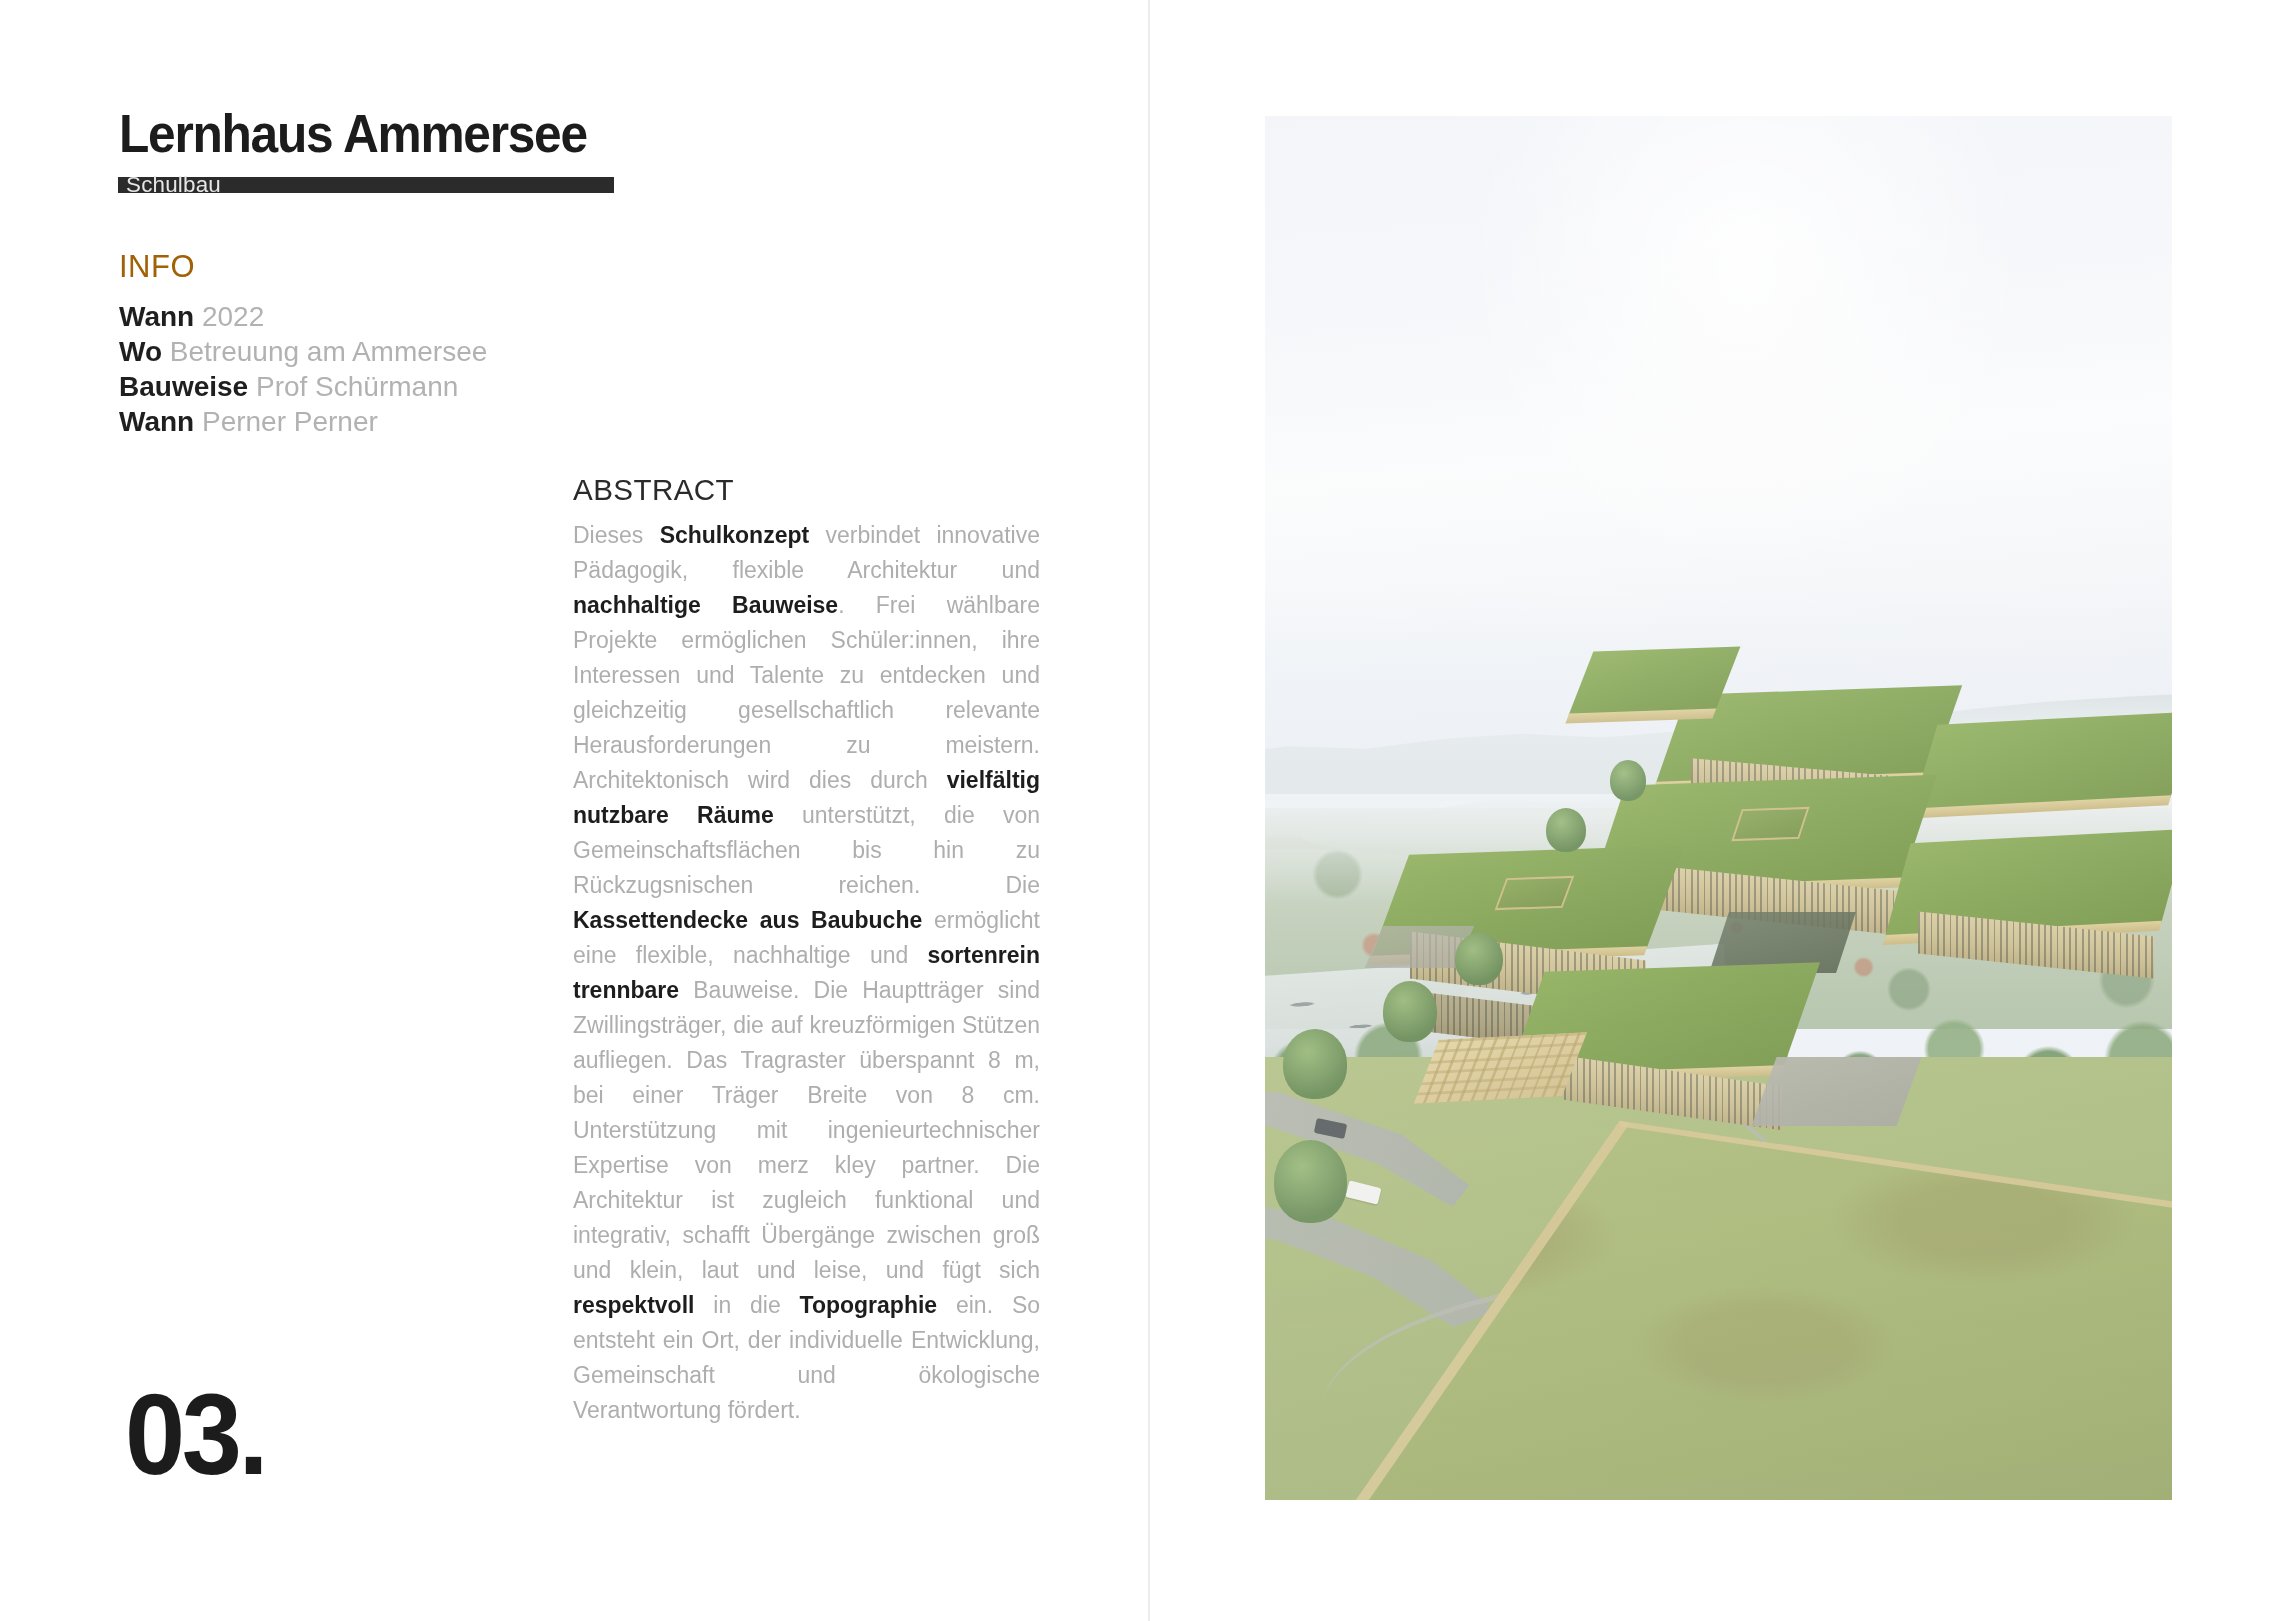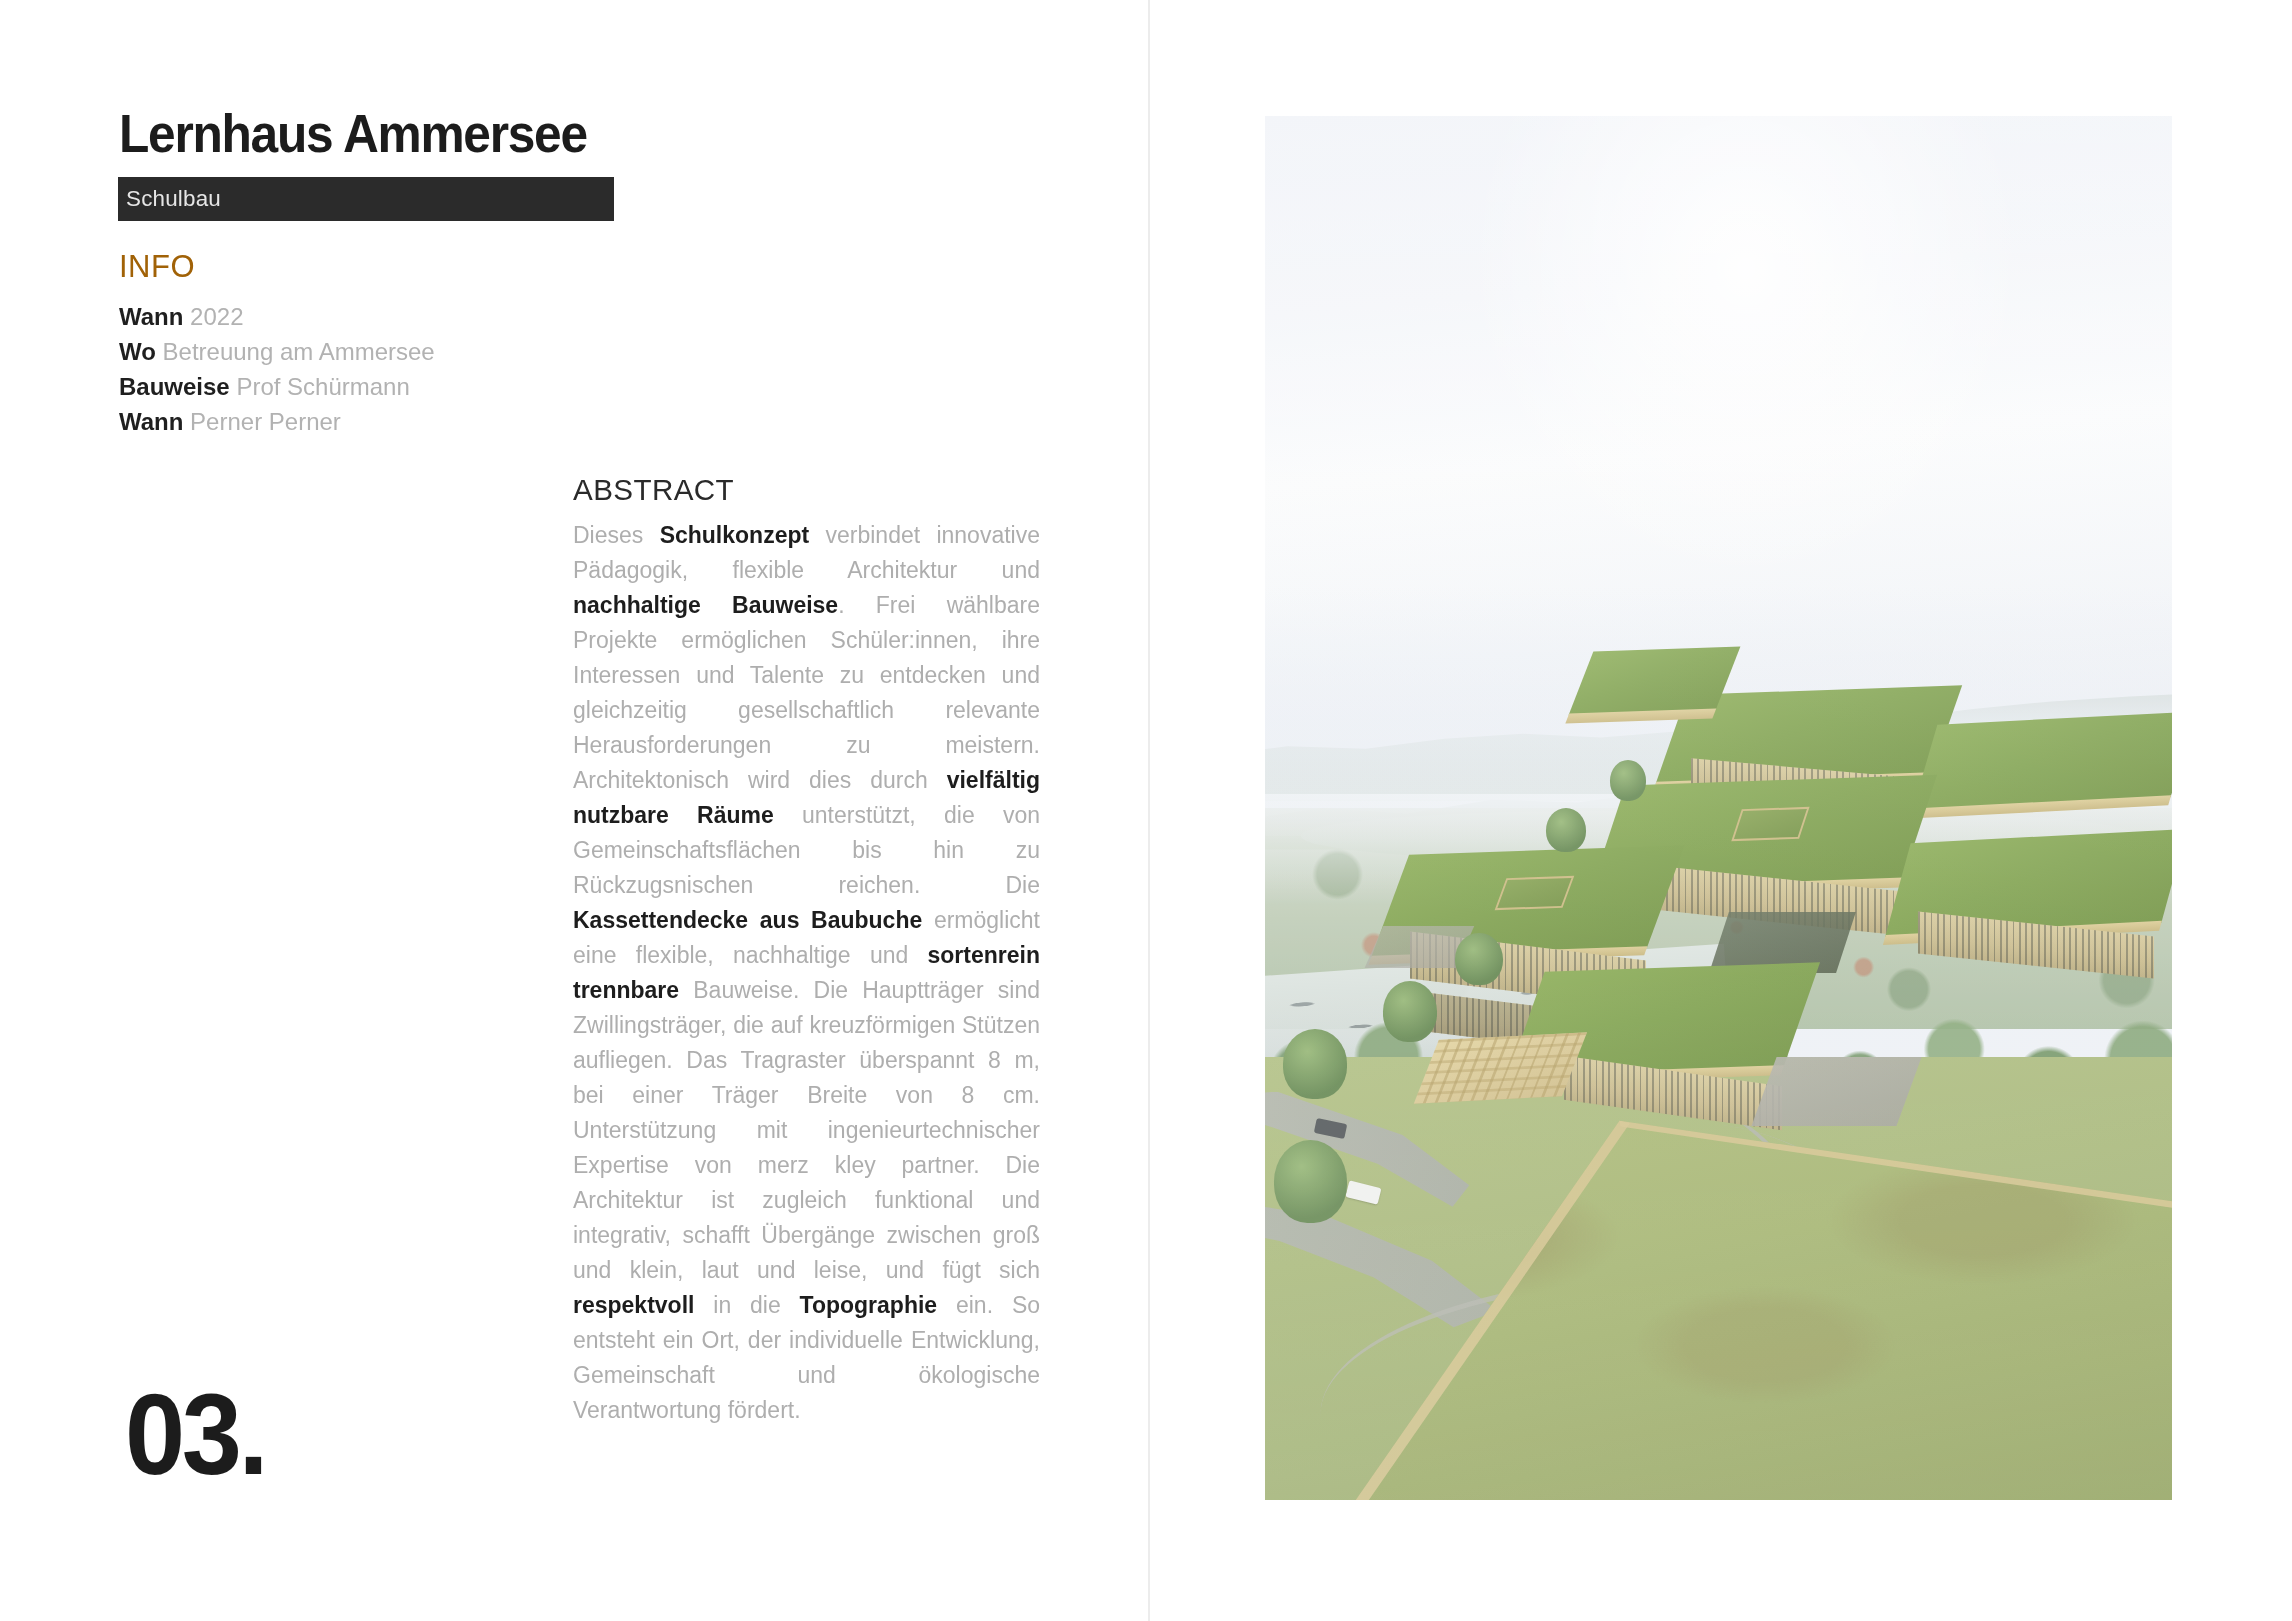--- a/index.html
+++ b/index.html
@@ -22,37 +22,37 @@
   .proj-title{
     position:absolute;left:119px;top:106px;
     font-family:"Liberation Sans",sans-serif;
     font-weight:700;font-size:54px;line-height:1.0;
     letter-spacing:-1.4px;color:#1c1c1c;
     transform:scaleX(0.92);transform-origin:left center;
     white-space:nowrap;
   }
 
   .cat-bar{
-    position:absolute;left:118px;top:177px;width:496px;height:44px;
+    position:absolute;left:118px;top:177px;width:496px;height:16px;
     background:#2b2b2b;
   }
   .cat-bar span{
     position:absolute;left:8px;top:50%;transform:translateY(-50%);
     font-size:22.4px;font-weight:300;color:#e6e6e6;
     letter-spacing:0.2px;white-space:nowrap;
   }
 
   .info-head{
     position:absolute;left:119px;top:249px;
     font-size:31px;font-weight:400;color:#a16207;letter-spacing:0.5px;
   }
 
   .info-list{position:absolute;left:119px;top:299px;width:627px;}
   .info-row{
-    font-size:24px;line-height:35px;color:#b0b0b0;font-weight:300;
+    font-size:28px;line-height:35px;color:#b0b0b0;font-weight:300;
     white-space:nowrap;
   }
   .info-row .lbl{color:#1f1f1f;font-weight:600;}
   .info-row .val{color:#b2b2b2;font-weight:300;}
 
   
   .abstract-head{
     position:absolute;left:573px;top:473px;
     font-size:29.6px;font-weight:400;color:#2a2a2a;letter-spacing:0.4px;
   }

